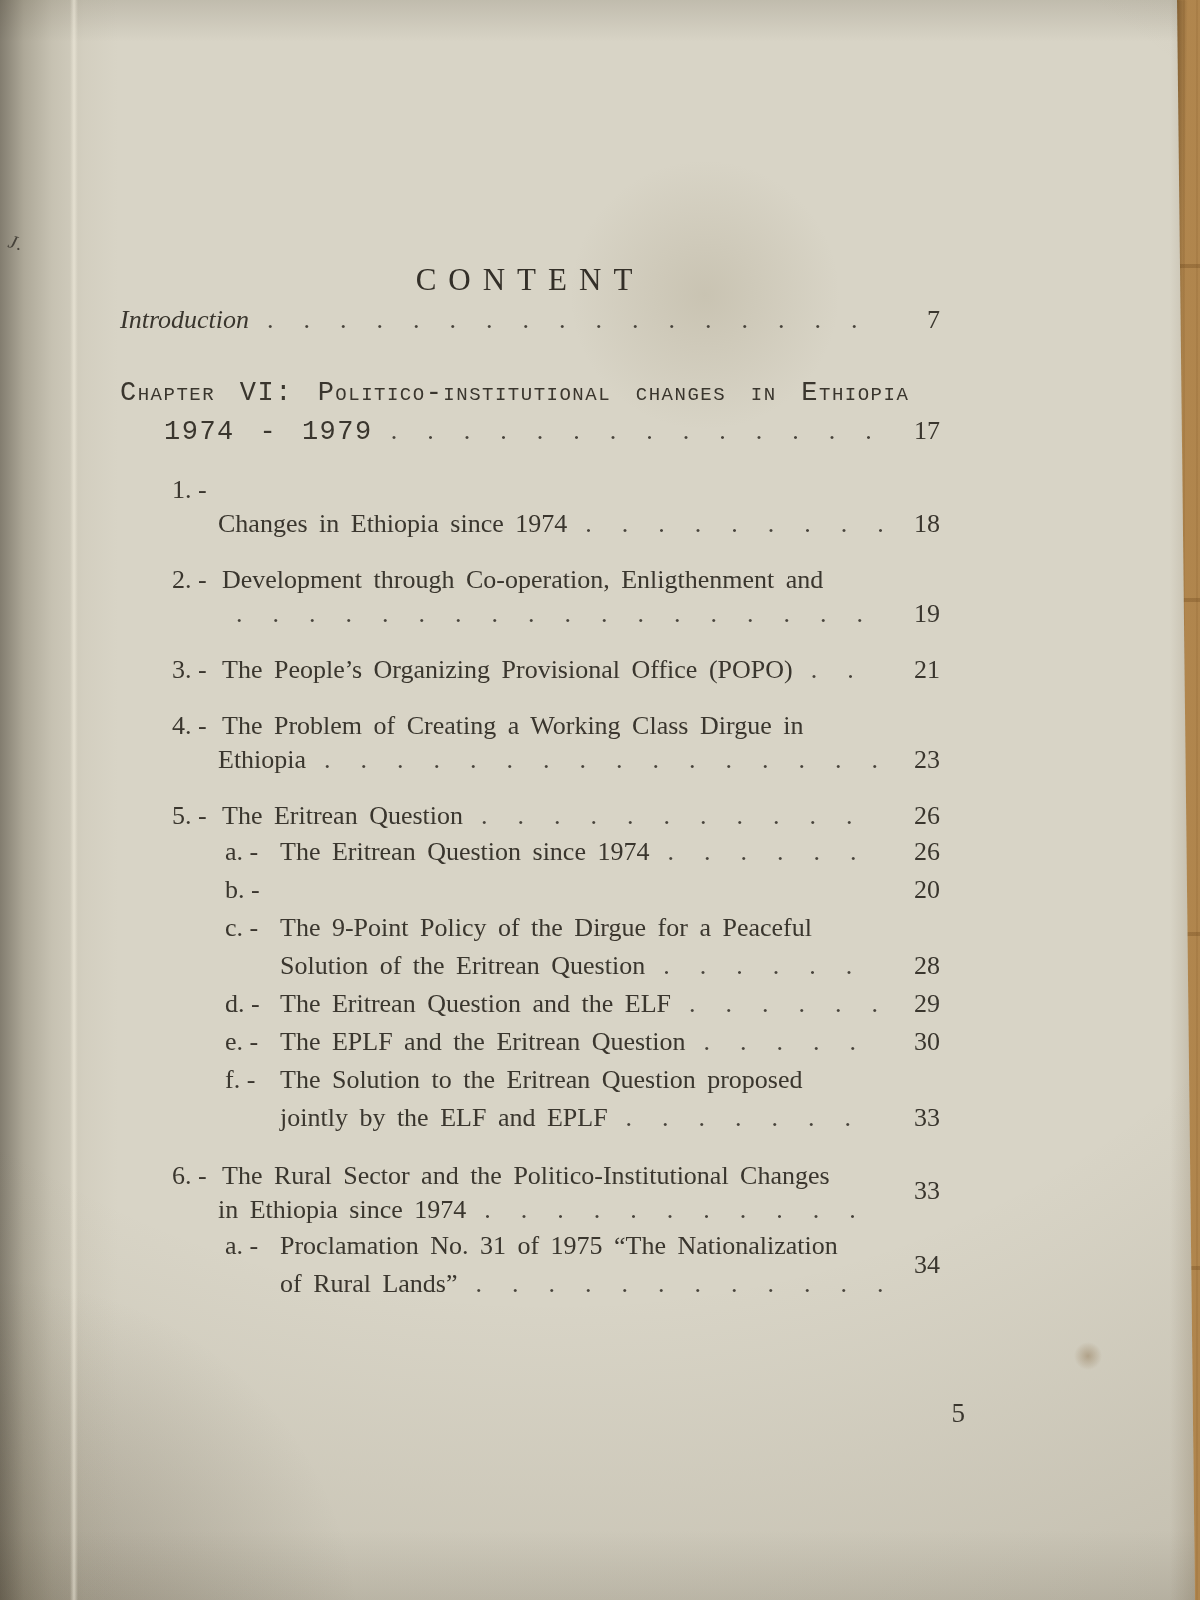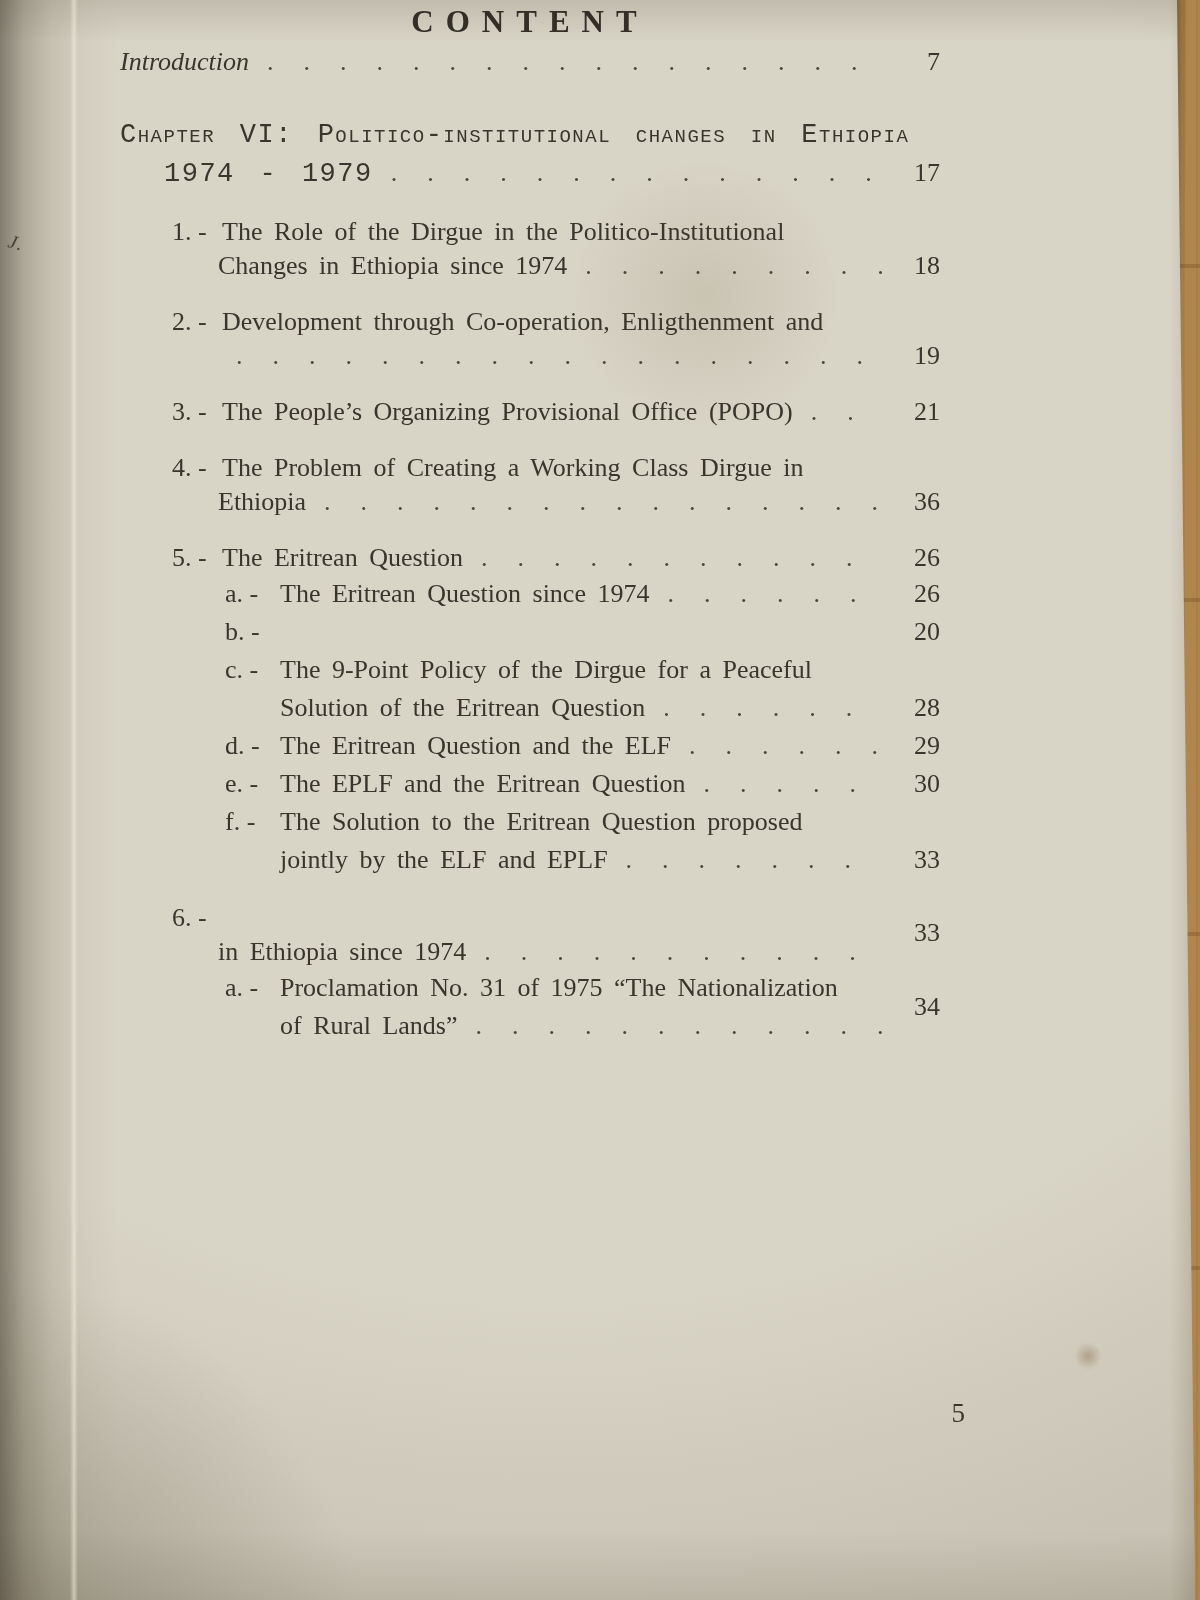--- a/index.html
+++ b/index.html
@@ -43,21 +43,21 @@
   }
 
   
   .frag{position:absolute;color:#46423a;font-style:italic;}
   .frag-sj{left:-13px;top:228px;font-size:19px;line-height:23px;transform:rotate(16deg);letter-spacing:1px;}
   .frag-i{left:-9px;top:292px;font-size:20px;transform:rotate(10deg);}
 
   
   .content{position:absolute;left:120px;top:0;width:820px;color:#3a362e;font-size:26px;}
   .title{
-    margin:0;text-align:center;font-weight:bold;
+    padding-top:258px;margin:0;text-align:center;font-weight:normal;
     font-size:31px;letter-spacing:12px;color:#332f28;line-height:44px;
   }
 
   .entry{margin-top:0;}
   .entry.intro{line-height:36px;}
   .entry.chapter{margin-top:36px;line-height:38px;}
   .entry.item{margin-top:22px;line-height:34px;}
   .entry.sub{margin-top:0;line-height:38px;}
 
   .row{display:flex;align-items:baseline;}
@@ -116,21 +116,20 @@
           </div>
           <div class="row l0c">
             <span class="txt">1974 - 1979</span>
             <span class="dots">........................................</span>
             <span class="pg">17</span>
           </div>
         </div>
         <div class="entry item">
           <div class="row l1">
             <span class="lbl">1. -</span>
-            <span class="txt justify">The Role of the Dirgue in the Politico-Institutional</span>
             <span class="fill none"></span>
             <span class="pg"></span>
           </div>
           <div class="row l1c">
             <span class="txt">Changes in Ethiopia since 1974</span>
             <span class="dots">........................................</span>
             <span class="pg">18</span>
           </div>
         </div>
         <div class="entry item">
@@ -156,21 +155,21 @@
         <div class="entry item">
           <div class="row l1">
             <span class="lbl">4. -</span>
             <span class="txt justify">The Problem of Creating a Working Class Dirgue in</span>
             <span class="fill none"></span>
             <span class="pg"></span>
           </div>
           <div class="row l1c">
             <span class="txt">Ethiopia</span>
             <span class="dots">........................................</span>
-            <span class="pg">36</span>
+            <span class="pg">23</span>
           </div>
         </div>
         <div class="entry item">
           <div class="row l1">
             <span class="lbl">5. -</span>
             <span class="txt">The Eritrean Question</span>
             <span class="dots">........................................</span>
             <span class="pg">26</span>
           </div>
         </div>
@@ -227,20 +226,21 @@
           </div>
           <div class="row l2c">
             <span class="txt">jointly by the ELF and EPLF</span>
             <span class="dots">........................................</span>
             <span class="pg">33</span>
           </div>
         </div>
         <div class="entry item">
           <div class="row l1">
             <span class="lbl">6. -</span>
+            <span class="txt justify">The Rural Sector and the Politico-Institutional Changes</span>
             <span class="fill none"></span>
             <span class="pg"></span>
           </div>
           <div class="row l1c">
             <span class="txt">in Ethiopia since 1974</span>
             <span class="dots">........................................</span>
             <span class="pg raised">33</span>
           </div>
         </div>
         <div class="entry sub">

